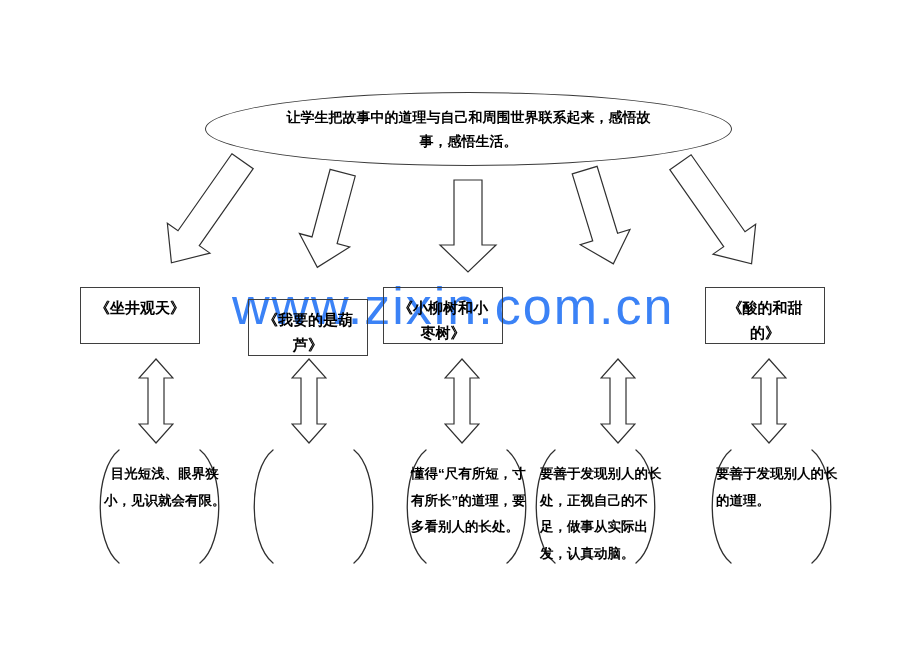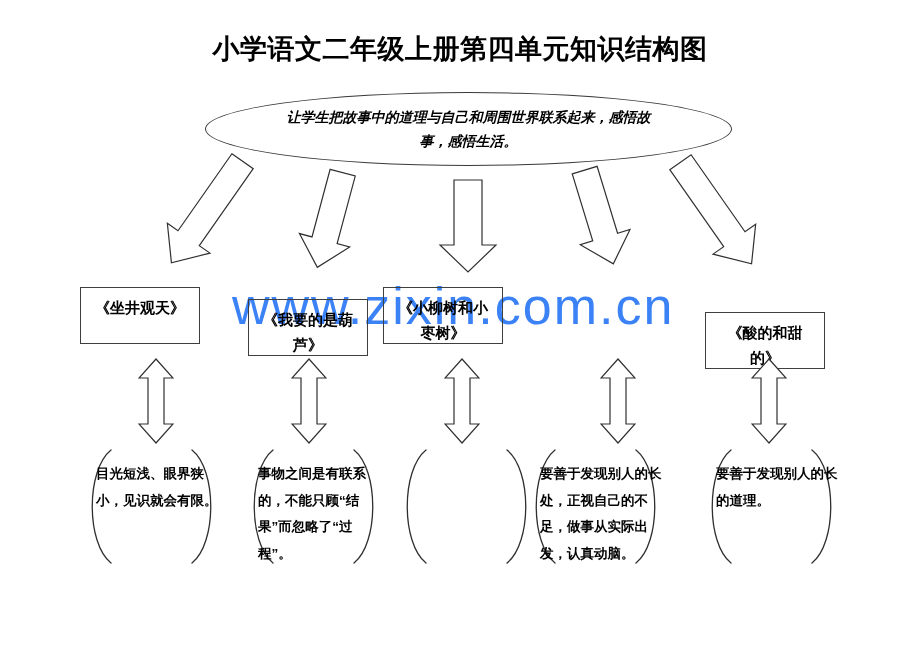--- a/index.html
+++ b/index.html
@@ -13,55 +13,54 @@
     letter-spacing:0.5px;color:#000;
   }
   .watermark{
     position:absolute;left:232px;top:280px;z-index:0;
     font-size:52px;line-height:52px;font-weight:400;letter-spacing:2px;
     color:#3b82f6;user-select:none;
   }
   .ellipse{
     position:absolute;left:205px;top:92px;width:525px;height:72px;z-index:2;
     border:1.3px solid #3a3a3a;border-radius:50%;
-    display:flex;align-items:center;justify-content:center;font-style:italic;
+    display:flex;align-items:center;justify-content:center;
   }
   .ellipse-text{
     white-space:pre;text-align:center;
     font-size:14px;line-height:24px;font-weight:700;
   }
   .fan-arrows{position:absolute;left:0;top:0;z-index:1;}
   .fan-arrows polygon{fill:#ffffff;stroke:#303030;stroke-width:1.2;}
   .lesson-box{
     position:absolute;top:287px;width:120px;height:57px;z-index:2;
     border:1.2px solid #3f3f3f;background:transparent;box-sizing:border-box;
     text-align:center;font-size:15px;line-height:25px;font-weight:700;
     padding-top:7px;white-space:pre;
   }
-  .b1{left:80px;}  .b2{left:248px;margin-top:12px;} .b3{left:383px;} .b4{left:553px;} .b5{left:705px;margin-top:25px;}
+  .b1{left:80px;}  .b2{left:248px;margin-top:12px;} .b3{left:383px;} .b4{left:553px;} .b5{left:705px;}
   .updown{position:absolute;top:358px;width:36px;height:86px;z-index:2;}
   .updown polygon{fill:#ffffff;stroke:#303030;stroke-width:1.2;}
   .d1{left:138px;} .d2{left:291px;} .d3{left:444px;} .d4{left:600px;} .d5{left:751px;}
   .moral-shape{
     position:absolute;top:448px;width:137px;height:117px;z-index:2;
   }
-  .s1{left:83px;} .s2{left:245px;} .s3{left:398px;} .s4{left:527px;} .s5{left:703px;}
+  .s1{left:91px;text-align:center;} .s2{left:245px;} .s3{left:398px;} .s4{left:527px;} .s5{left:703px;}
   .moral-shape svg{position:absolute;left:0;top:0;}
   .moral-shape path{fill:none;stroke:#2f2f2f;stroke-width:1.3;stroke-linecap:round;}
   .moral-text{
     position:absolute;left:13px;top:13px;white-space:pre;
     font-size:13.5px;line-height:26.5px;font-weight:700;
   }
 </style>
 </head>
 <body>
 
 <div class="stage">
 
-  <h1 class="title">小学语文二年级上册第四单元知识结构图</h1>
 
   <div class="watermark">www.zixin.com.cn</div>
 
   <div class="ellipse">
     <div class="ellipse-text">让学生把故事中的道理与自己和周围世界联系起来，感悟故
 事，感悟生活。</div>
   </div>
 
   <svg class="fan-arrows" width="920" height="300" viewBox="0 0 920 300">
     <polygon transform="translate(207,212) rotate(35)" points="-13,-62 13,-62 13,32 26,32 0,62 -26,32 -13,32"></polygon>
@@ -102,31 +101,30 @@
     </svg>
     <div class="moral-text">目光短浅、眼界狭
 小，见识就会有限。</div>
   </div>
 
   <div class="moral-shape s2">
     <svg width="137" height="117" viewBox="0 0 137 117">
       <path d="M 28 2 C 3 22, 3 95, 28 115"></path>
       <path d="M 109 2 C 134 22, 134 95, 109 115"></path>
     </svg>
-    <div class="moral-text">事物之间是有联系
-的，不能只顾“结
-果”而忽略了“过
-程”。</div>
   </div>
 
   <div class="moral-shape s3">
     <svg width="137" height="117" viewBox="0 0 137 117">
       <path d="M 28 2 C 3 22, 3 95, 28 115"></path>
       <path d="M 109 2 C 134 22, 134 95, 109 115"></path>
     </svg>
+    <div class="moral-text">懂得“尺有所短，寸
+有所长”的道理，要
+多看别人的长处。</div>
   </div>
 
   <div class="moral-shape s4">
     <svg width="137" height="117" viewBox="0 0 137 117">
       <path d="M 28 2 C 3 22, 3 95, 28 115"></path>
       <path d="M 109 2 C 134 22, 134 95, 109 115"></path>
     </svg>
     <div class="moral-text">要善于发现别人的长
 处，正视自己的不
 足，做事从实际出

